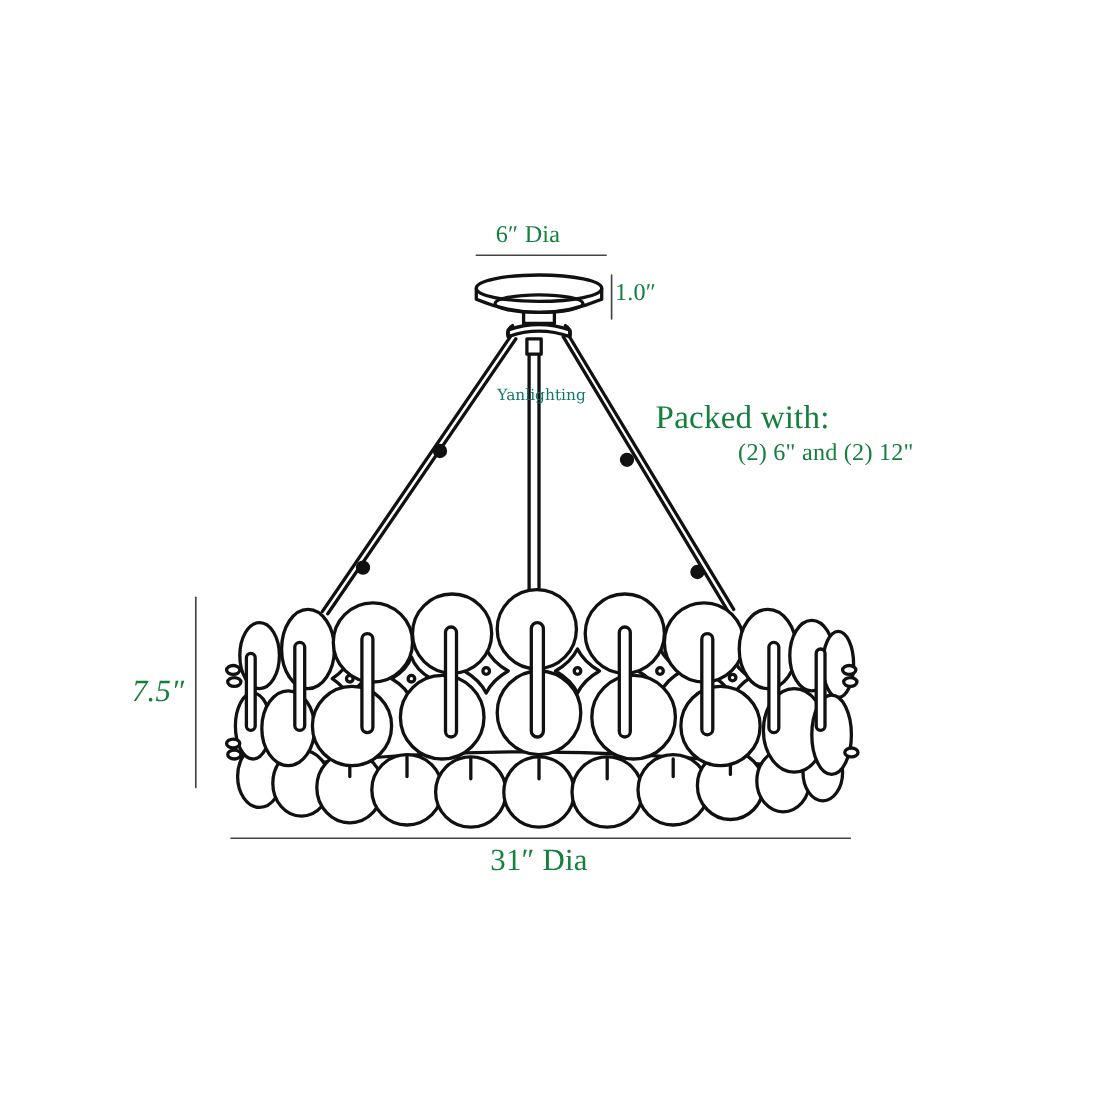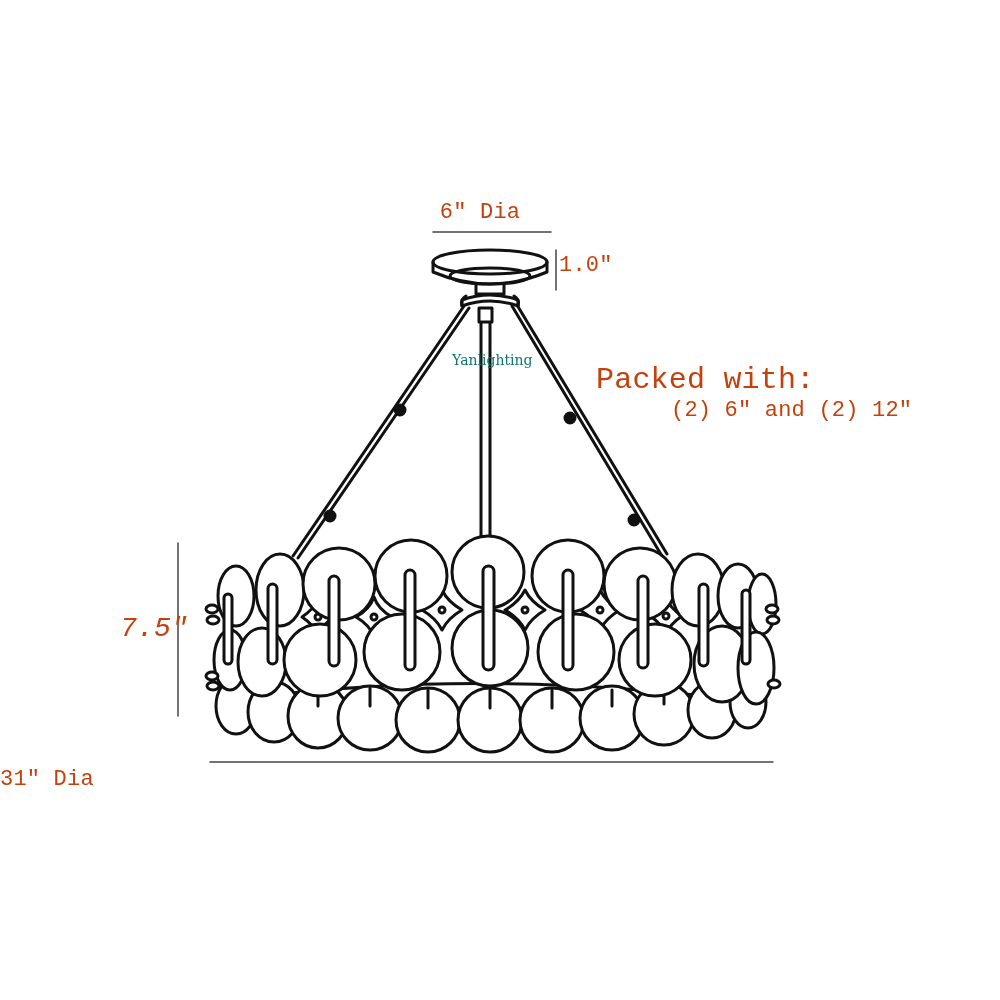--- a/index.html
+++ b/index.html
@@ -1,22 +1,22 @@
 <!DOCTYPE html>
 <html><head>
   <meta charset="utf-8">
   <style>
     html, body { margin: 0; padding: 0; background: #ffffff; }
     body { width: 1000px; height: 1000px; position: relative; overflow: hidden; font-family: "DejaVu Sans", sans-serif; }
     .canvas { position: absolute; left: 0; top: 0; width: 1000px; height: 1000px; }
-    .label { position: absolute; color: #c2410c; font-family: Liberation Mono, monospace; font-weight: 300; letter-spacing: 0.2px; white-space: nowrap; }
+    .label { position: absolute; color: #15803d; font-family: Liberation Serif, serif; font-weight: 300; letter-spacing: 0.2px; white-space: nowrap; }
     .dim-top { left: 0; top: 200px; width: 960px; text-align: center; font-size: 22px; }
     .dim-height-canopy { left: 559px; top: 253px; font-size: 22px; }
     .dim-height { left: 120px; top: 613px; font-size: 28px; font-style: italic; }
-    .dim-width { left: 0; top: 767px; width: 980px; font-size: 22px; }
+    .dim-width { left: 0; top: 767px; width: 980px; text-align: center; font-size: 28px; }
     .packed-title { left: 596px; top: 363px; font-size: 30px; }
     .packed-detail { left: 671px; top: 398px; font-size: 22px; }
     .watermark { position: absolute; left: 452px; top: 352px; font-size: 14px; color: #0f766e; font-family: "DejaVu Serif", serif; }
   </style>
 </head>
 <body>
 
 <svg class="canvas" viewBox="0 0 1000 1000" xmlns="http://www.w3.org/2000/svg">
   <g fill="none" stroke="#111" stroke-width="3" stroke-linecap="round" stroke-linejoin="round">
 

